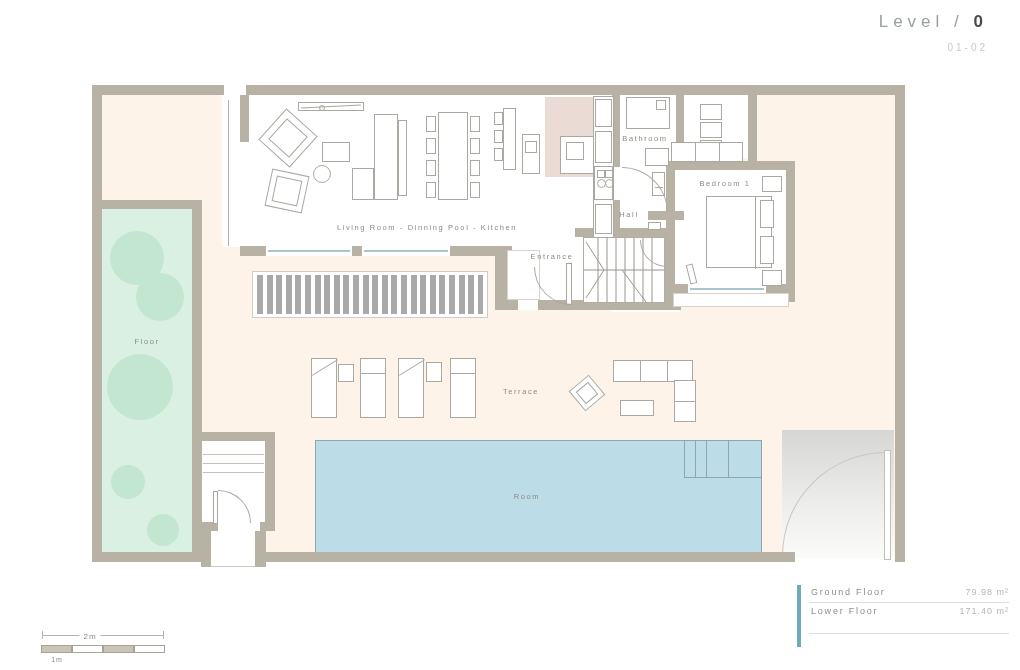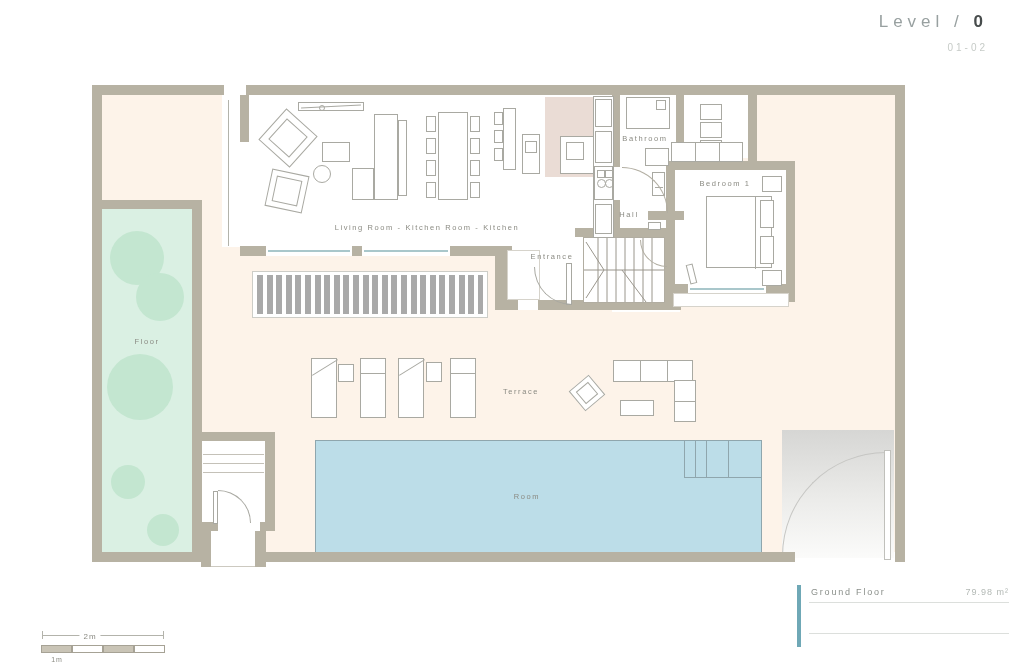--- a/index.html
+++ b/index.html
@@ -223,39 +223,43 @@
   <div class="furn" style="left:674px;top:380px;width:22px;height:42px;background:repeating-linear-gradient(180deg,transparent 0 20px,#a9a9a2 20px 21px),#fff;"></div>
   <div class="furn" style="left:620px;top:400px;width:34px;height:16px;"></div>
 
   <div class="white" style="left:566px;top:263px;width:6px;height:42px;border:1px solid #a8a8a1;box-sizing:border-box;"></div>
   <div class="arc" style="left:534px;top:267px;width:38px;height:38px;border-left:1px solid #a8a8a1;border-bottom:1px solid #a8a8a1;border-radius:0 0 0 100%;"></div>
   <div class="arc" style="left:622px;top:167px;width:46px;height:46px;border-top:1px solid #b1ada1;border-right:1px solid #b1ada1;border-radius:0 100% 0 0;"></div>
   <div class="arc" style="left:640px;top:240px;width:27px;height:27px;border-left:1px solid #b1ada1;border-bottom:1px solid #b1ada1;border-radius:0 0 0 100%;"></div>
   <div class="white" style="left:213px;top:491px;width:5px;height:33px;border:1px solid #a8a8a1;box-sizing:border-box;"></div>
   <div class="arc" style="left:218px;top:490px;width:33px;height:33px;border-top:1px solid #a8a8a1;border-right:1px solid #a8a8a1;border-radius:0 100% 0 0;"></div>
 
-  <div class="lbl" style="left:427px;top:227px;">Living Room - Kitchen Room - Kitchen</div>
+  <div class="lbl" style="left:427px;top:227px;">Living Room - Dinning Pool - Kitchen</div>
   <div class="lbl" style="left:645px;top:138px;">Bathroom</div>
   <div class="lbl" style="left:725px;top:183px;">Bedroom 1</div>
   <div class="lbl" style="left:629px;top:214px;">Hall</div>
   <div class="lbl" style="left:552px;top:256px;">Entrance</div>
   <div class="lbl" style="left:521px;top:391px;">Terrace</div>
   <div class="lbl" style="left:527px;top:496px;">Room</div>
   <div class="lbl" style="left:147px;top:341px;">Floor</div>
 
   <div id="title"><span>Level /</span> <b>0</b></div>
   <div id="sheet">01-02</div>
 
   <div id="summary">
     <div class="bar" style="background:#6fa8b6;"></div>
     <div class="srow" style="top:3px;">
       <span class="sl">Ground Floor</span>
       <span class="sv">79.98 m²</span>
     </div>
     <div class="sline" style="top:20px;"></div>
+    <div class="srow" style="top:22px;">
+      <span class="sl">Lower Floor</span>
+      <span class="sv">171.40 m²</span>
+    </div>
     <div class="sline" style="top:51px;"></div>
   </div>
 
   <div id="scalebar">
     <div class="dline"></div>
     <div class="tick" style="left:42px;"></div>
     <div class="tick" style="left:163px;"></div>
     <div class="seg segf" style="left:41px;"></div>
     <div class="seg segw" style="left:72px;"></div>
     <div class="seg segf" style="left:103px;"></div>

